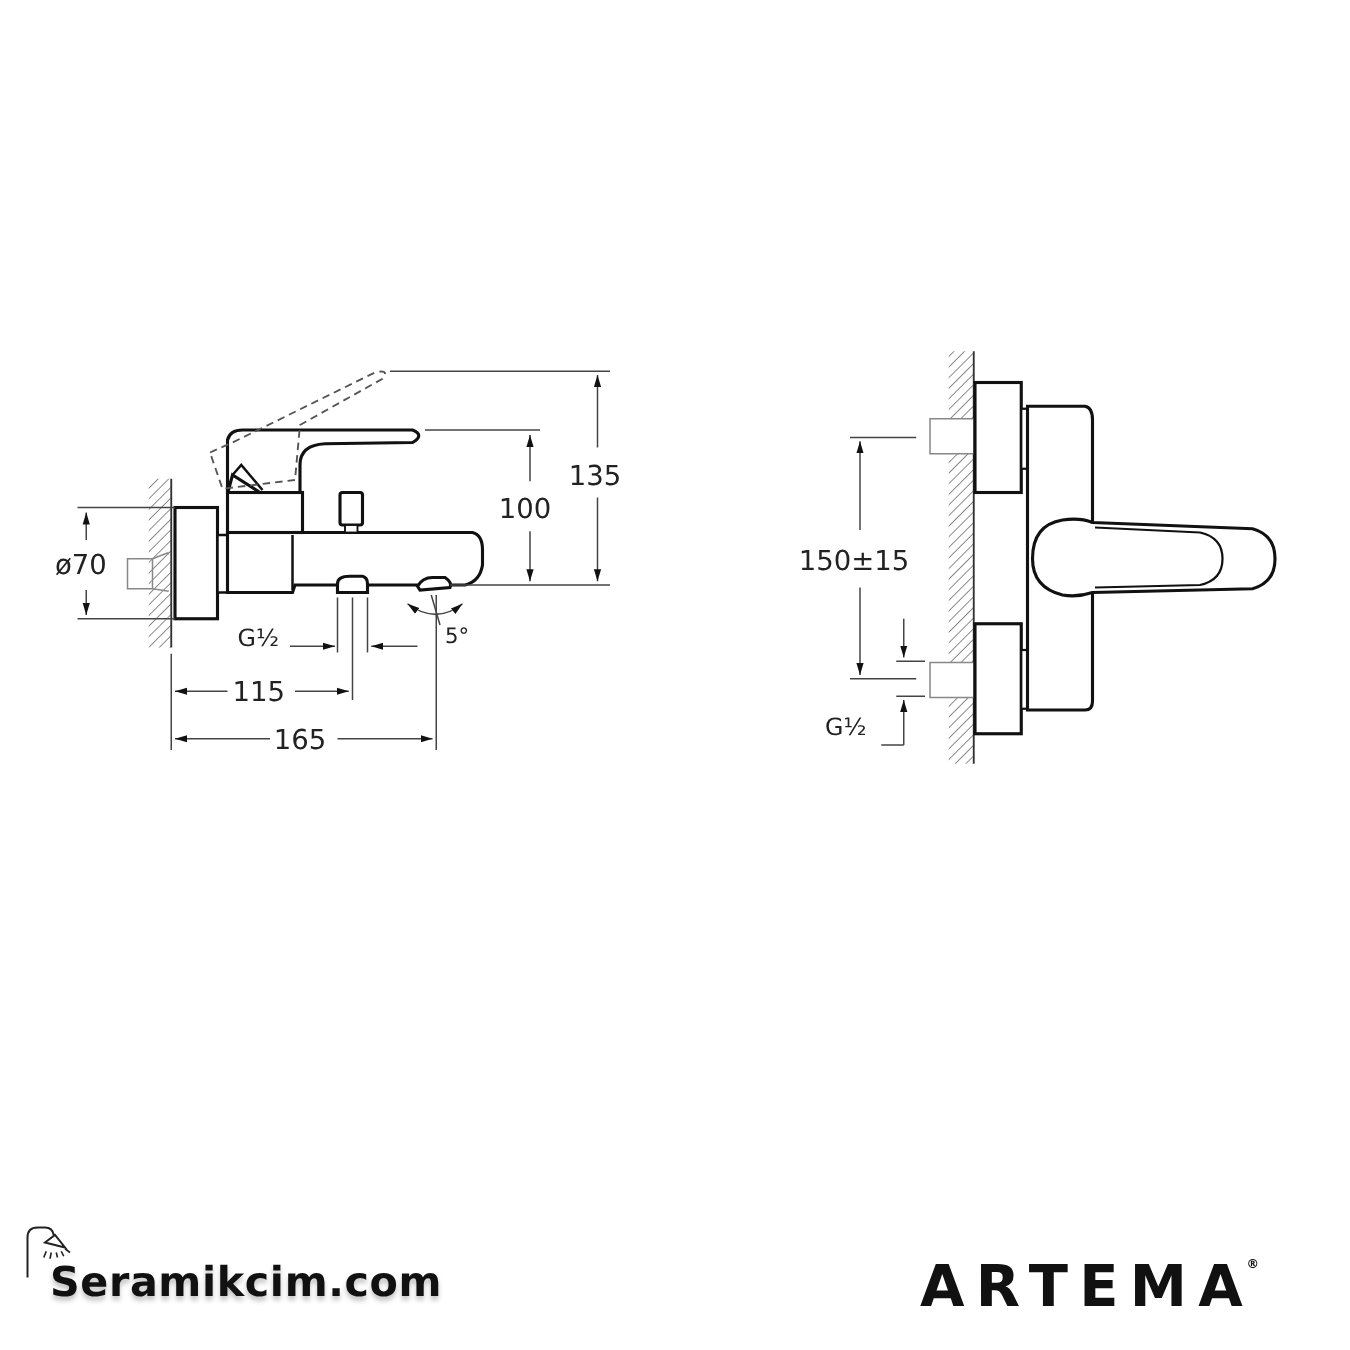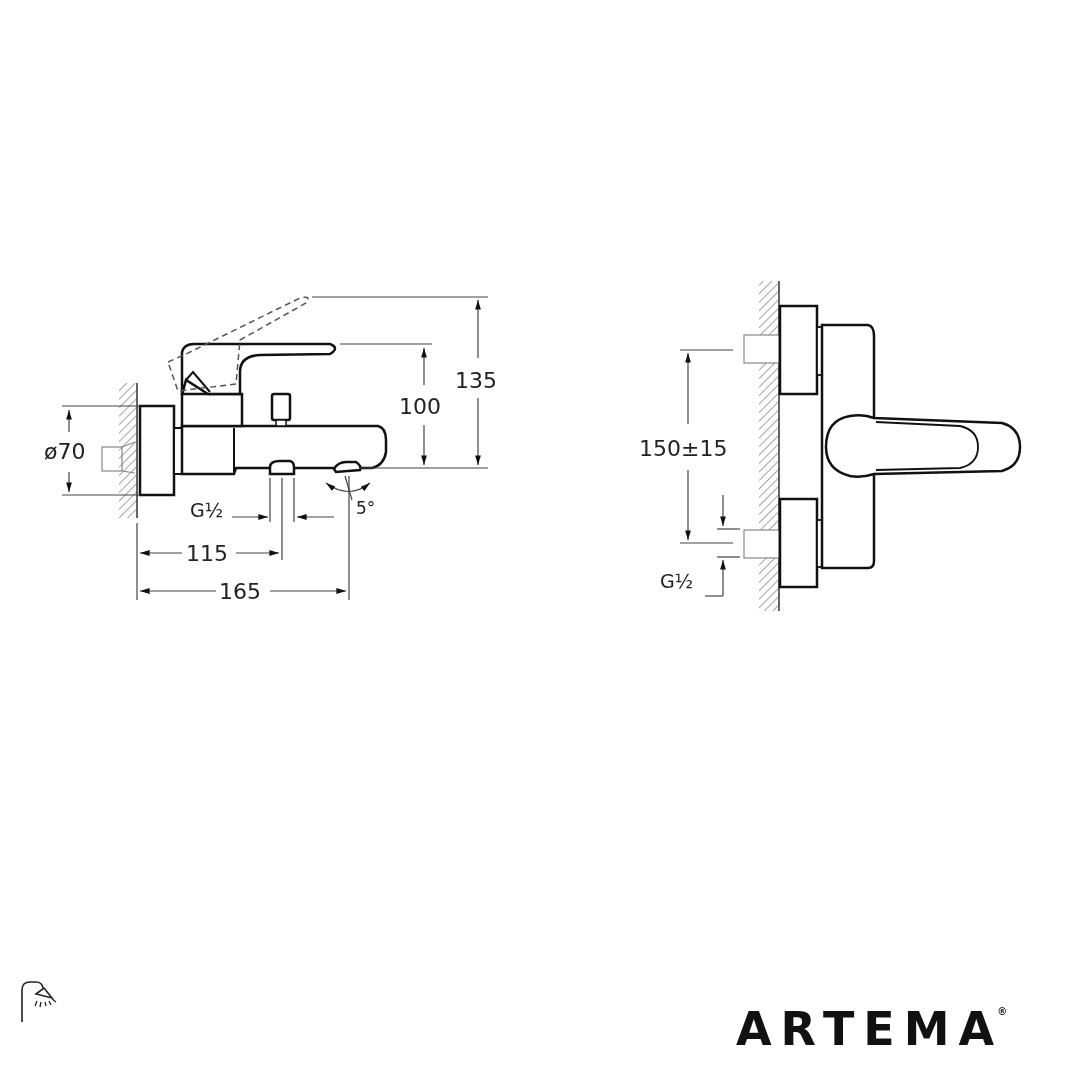--- a/index.html
+++ b/index.html
@@ -136,14 +136,15 @@
       <text class="dim-text" x="639" y="456">150±15</text>
       <text class="dim-text" x="660" y="588" style="font-size:19px">G½</text>
     </g>
   </svg>
 
   <svg class="shower-icon" viewBox="0 0 45 45">
     <path d="M4,42 L4,10 Q4,2 12,2 L18,2 Q24,2 25,8" fill="none" stroke="#222" stroke-width="1.6"></path>
     <path d="M18,14 L26,8 L34,18 Z" fill="none" stroke="#222" stroke-width="1.6"></path>
     <path d="M19,21 L17,26 M23,22 L22,27 M27,22 L28,26 M31,21 L33,25 M34,19 L38,22" stroke="#222" stroke-width="1.3"></path>
   </svg>
+  <div class="brand-left">Seramikcim.com</div>
   <div class="brand-right"><span>ARTEMA</span><span class="reg">®</span></div>
 </div>
 
 </body></html>

